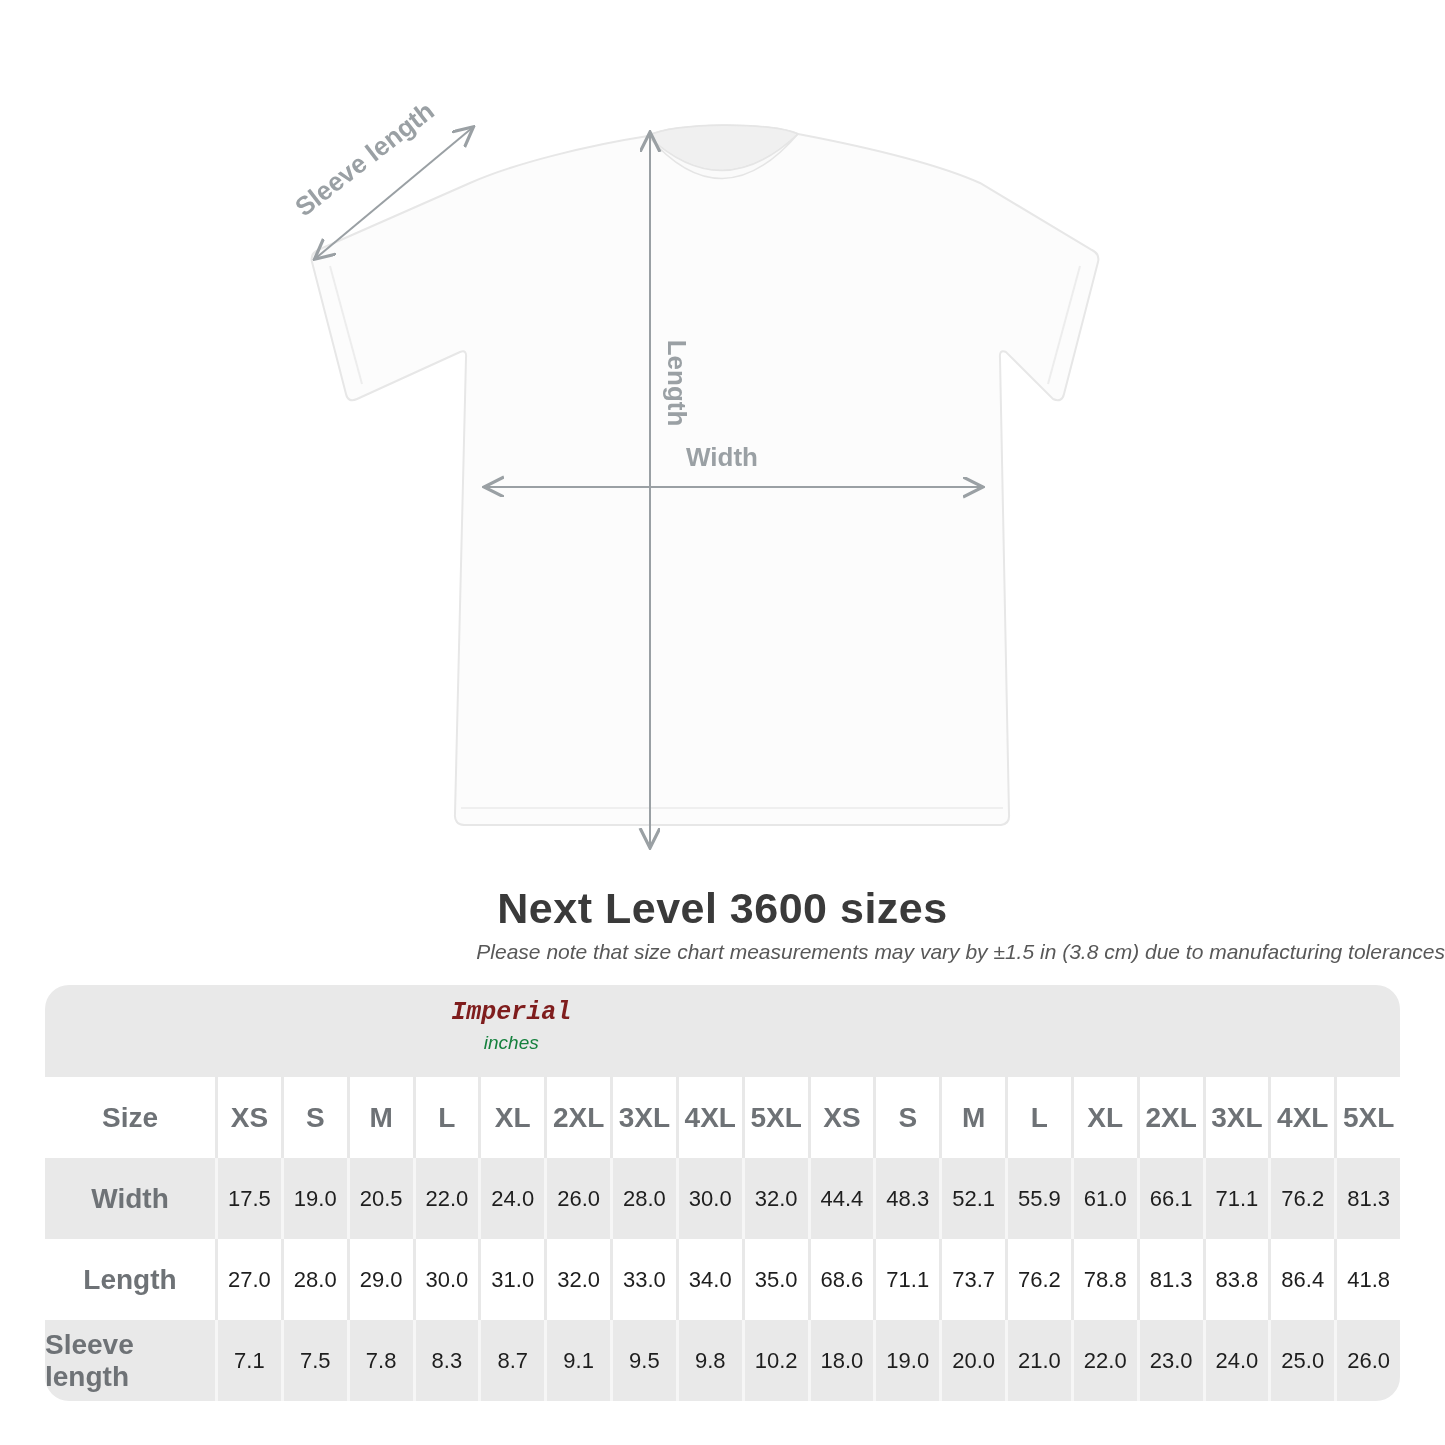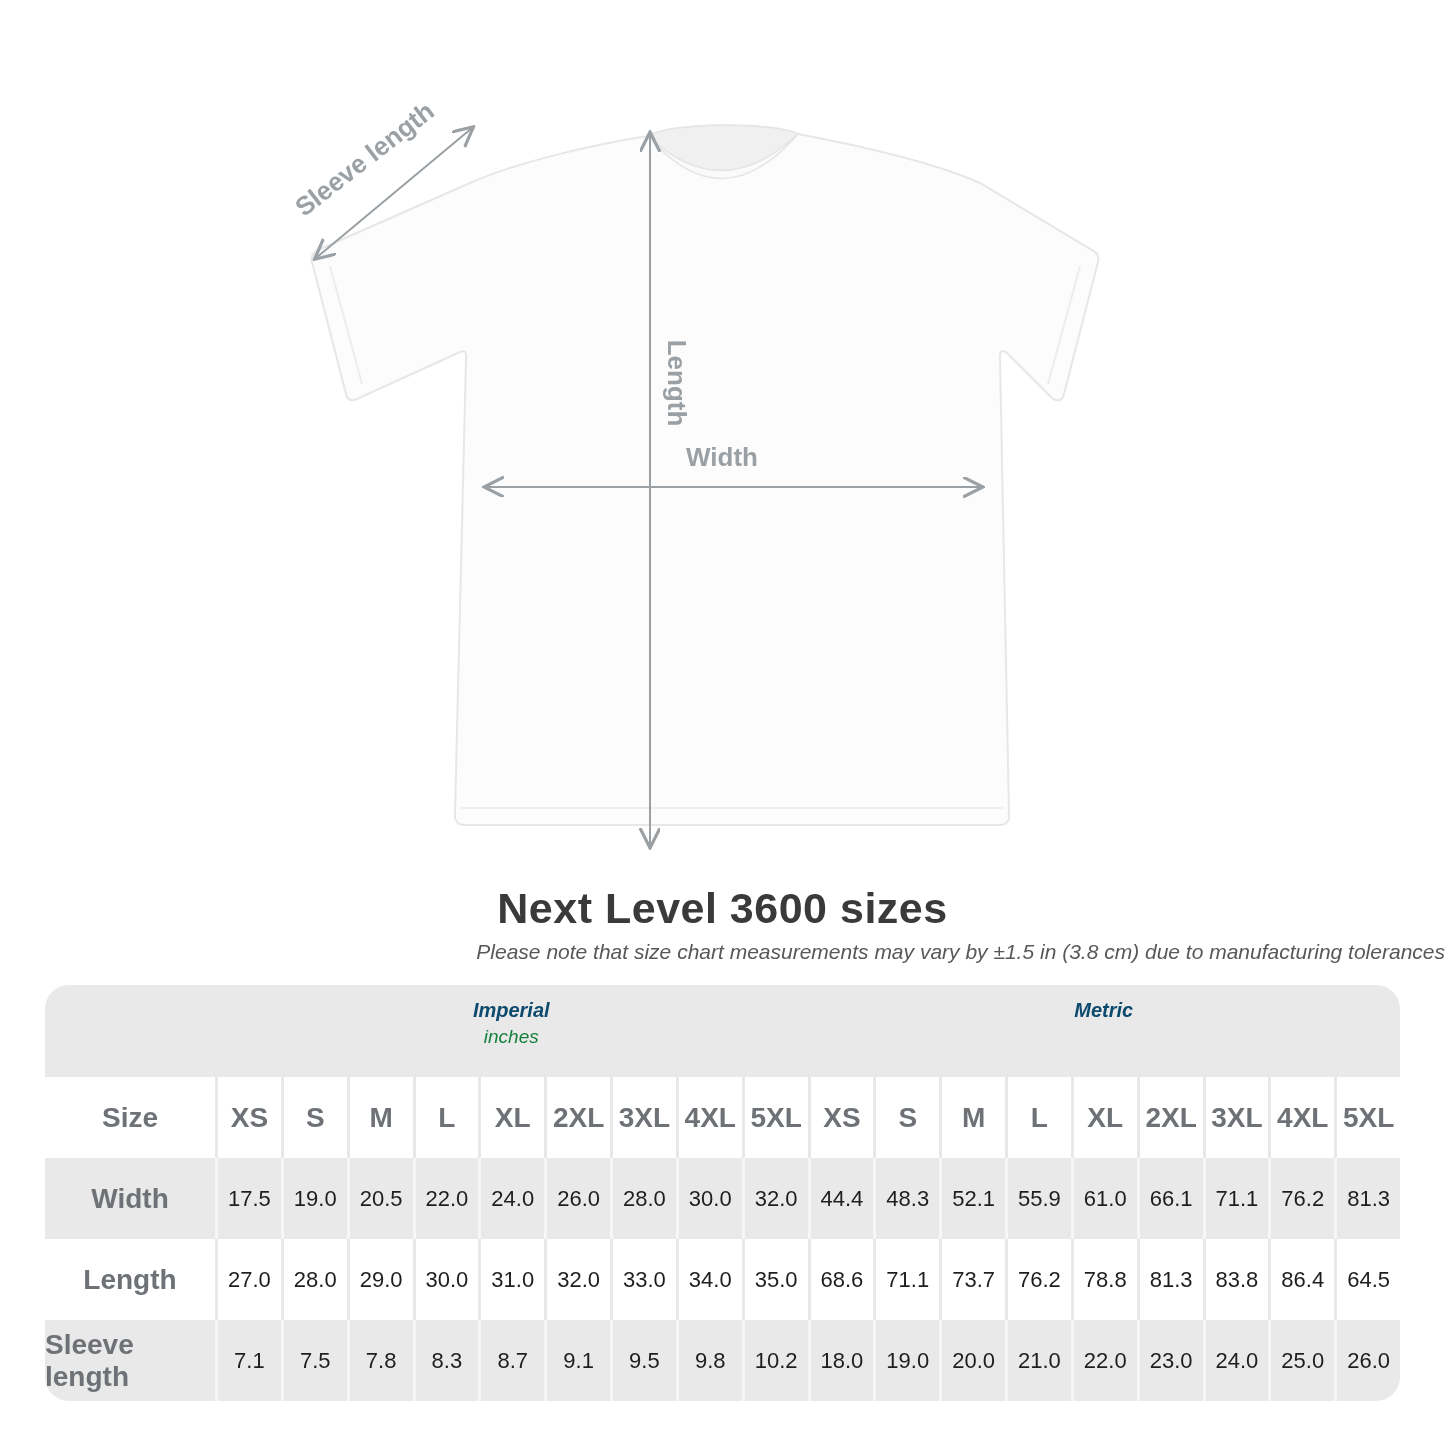--- a/index.html
+++ b/index.html
@@ -25,21 +25,21 @@
     text-align:right;font-style:italic;font-size:21px;color:#585858;
   }
   
   .tbl{
     position:absolute;top:985px;left:45px;width:1355px;
     border-radius:24px;overflow:hidden;
   }
   .band{display:flex;height:92px;background:#e9e9e9;}
   .band-spacer{width:170px;}
   .band-group{flex:1;text-align:center;padding-top:13px;}
-  .group-name{font-size:20px;font-weight:bold;font-style:italic;color:#0c4a6e;line-height:1.2;}
+  .group-name{font-size:25px;font-weight:bold;font-style:italic;color:#7f1d1d;line-height:1.2;font-family:Liberation Mono, monospace;}
   .group-unit{font-size:19px;font-style:italic;color:#15803d;margin-top:4px;}
   .tbl-grid{display:grid;grid-template-columns:170px repeat(18,1fr);}
   .cell{
     height:81px;display:flex;align-items:center;justify-content:center;
     font-size:22px;color:#1e1e1e;border-left:3px solid transparent;
   }
   .cell.first{border-left:none;}
   .rowW{background:#ffffff;}
   .rowW:not(.first){border-left-color:#e8e8e8;}
   .rowG{background:#e9e9e9;}
@@ -96,21 +96,20 @@
 
   <div class="tbl">
 
     <div class="band">
       <div class="band-spacer"></div>
       <div class="band-group">
         <div class="group-name">Imperial</div>
         <div class="group-unit">inches</div>
       </div>
       <div class="band-group">
-        <div class="group-name">Metric</div>
       </div>
     </div>
 
     <div class="tbl-grid">
 
       <div class="cell hdr first rowW">Size</div>
       <div class="cell hdr rowW">XS</div>
       <div class="cell hdr rowW">S</div>
       <div class="cell hdr rowW">M</div>
       <div class="cell hdr rowW">L</div>
@@ -160,21 +159,21 @@
       <div class="cell rowW">34.0</div>
       <div class="cell rowW">35.0</div>
       <div class="cell rowW">68.6</div>
       <div class="cell rowW">71.1</div>
       <div class="cell rowW">73.7</div>
       <div class="cell rowW">76.2</div>
       <div class="cell rowW">78.8</div>
       <div class="cell rowW">81.3</div>
       <div class="cell rowW">83.8</div>
       <div class="cell rowW">86.4</div>
-      <div class="cell rowW">64.5</div>
+      <div class="cell rowW">41.8</div>
 
       <div class="cell hdr first rowG">Sleeve length</div>
       <div class="cell rowG">7.1</div>
       <div class="cell rowG">7.5</div>
       <div class="cell rowG">7.8</div>
       <div class="cell rowG">8.3</div>
       <div class="cell rowG">8.7</div>
       <div class="cell rowG">9.1</div>
       <div class="cell rowG">9.5</div>
       <div class="cell rowG">9.8</div>

